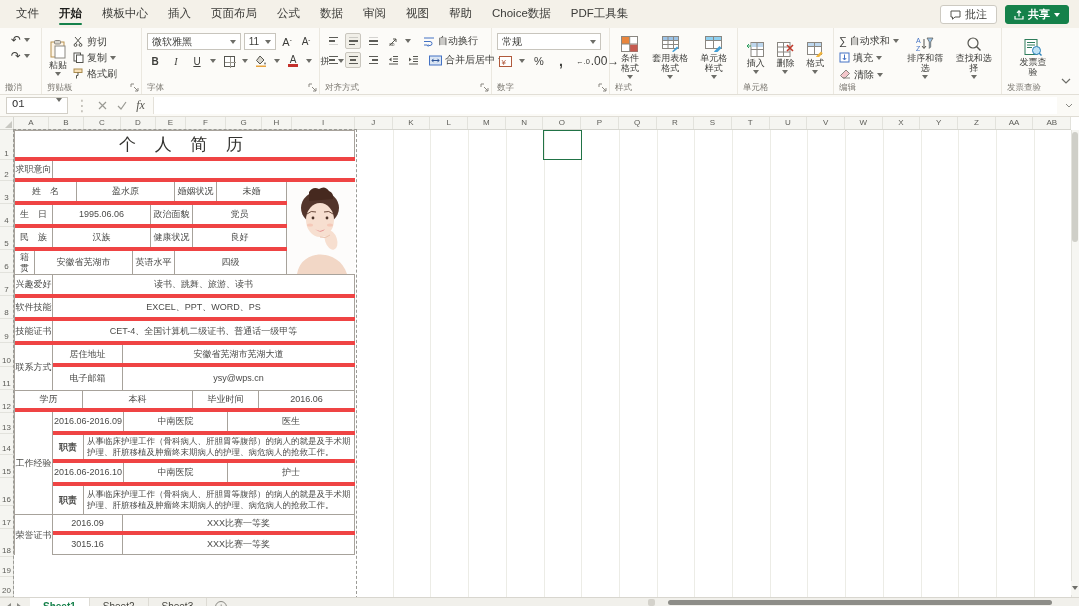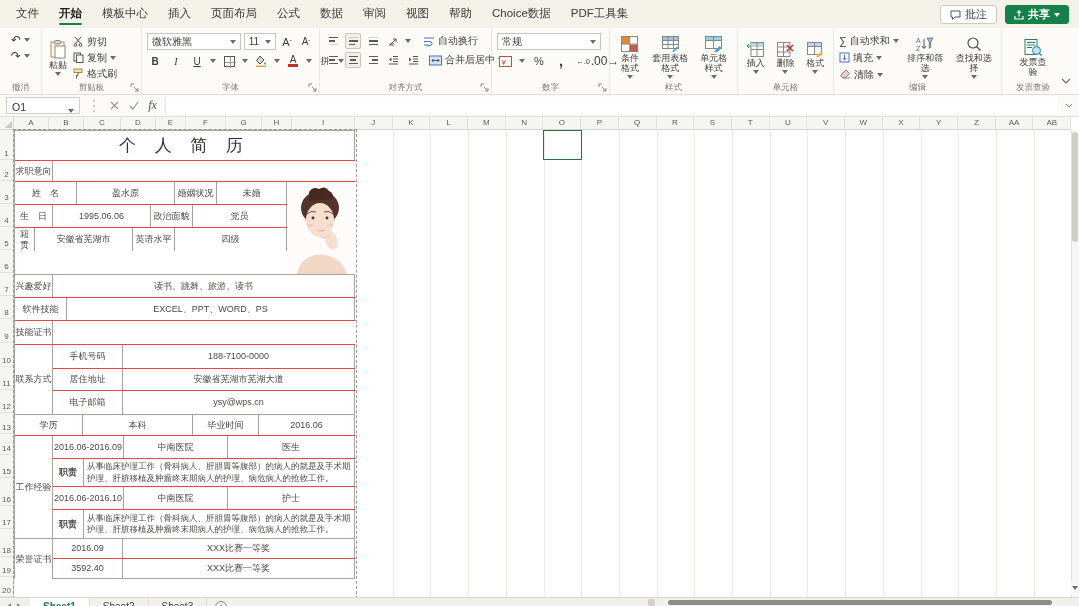--- a/index.html
+++ b/index.html
@@ -23,41 +23,41 @@
   .share-btn { display:flex; align-items:center; gap:4px; background:#15814a; border:1px solid #15814a;
     border-radius:3px; height:19px; padding:0 8px; font-size:11px; color:#ffffff; font-weight:bold; }
   .tri-down { width:0; height:0; border-left:3px solid transparent; border-right:3px solid transparent;
     border-top:4px solid #6d6d68; display:inline-block; }
   .share-btn .tri-down { border-top-color:#fff; }
   
   .ribbon { position:absolute; left:0; top:28px; width:1079px; height:67px; background:#fcfbf8;
     border-bottom:1px solid #e2dfd7; display:flex; }
   .rgroup { position:relative; border-right:1px solid #ebe8e0; display:flex; flex-direction:column;
     justify-content:space-between; padding:5px 5px 1px; }
-  .rgroup-label { text-align:center; font-size:8.5px; color:#7d7a73; line-height:11px; white-space:nowrap; }
+  .rgroup-label { text-align:left; font-size:8.5px; color:#7d7a73; line-height:11px; white-space:nowrap; }
   .launcher { position:absolute; right:2px; bottom:2px; width:9px; height:9px; }
   .rcontent { display:flex; align-items:center; gap:4px; flex:1; }
   .mini-col { display:flex; flex-direction:column; justify-content:center; gap:2px; }
   .mini-row { display:flex; align-items:center; gap:3px; font-size:10px; color:#3d3d3a; white-space:nowrap; }
   .big-btn { display:flex; flex-direction:column; align-items:center; justify-content:flex-start;
     font-size:9px; color:#3d3d3a; text-align:center; line-height:10px; padding:1px 2px; gap:1px; }
   .big-btn .tri-down { margin-top:1px; }
   .selbox { border:1px solid #c8c5bd; background:#ffffff; height:17px; display:flex; align-items:center;
     padding:0 4px; font-size:10px; color:#3d3d3a; justify-content:space-between; }
   .tool { display:inline-flex; align-items:center; justify-content:center; height:16px; min-width:16px;
     color:#3d3d3a; font-size:10px; }
   .tool.boxed { border:1px solid #c9c6be; background:#f1efe8; border-radius:2px; }
   .bars { display:inline-flex; flex-direction:column; gap:2px; }
   .bars i { display:block; height:1.5px; background:#5d5d58; }
   .grid-ic { display:inline-block; border:1px solid #8a8781; position:relative; background:#fff; }
   
   .fbar { position:absolute; left:0; top:95px; width:1079px; height:22px; background:#fbfaf6;
     border-bottom:1px solid #e0ddd5; display:flex; align-items:center; }
-  .namebox { width:74px; height:17px; margin-left:6px; background:#fff; border:1px solid #d2cfc7;
-    display:flex; align-items:flex-end; justify-content:space-between; padding:0 5px; font-size:10.5px; color:#333; }
+  .namebox { width:62px; height:17px; margin-left:6px; background:#fff; border:1px solid #d2cfc7;
+    display:flex; align-items:flex-start; justify-content:space-between; padding:0 5px; font-size:10.5px; color:#333;font-family:Liberation Mono, monospace; }
   .fbar-icons { display:flex; align-items:center; gap:2px; margin:0 4px; }
   .fbtn { width:17px; height:17px; display:flex; align-items:center; justify-content:center; color:#8a8a85; }
   .fx { font-family:"Liberation Serif",serif; font-style:italic; font-size:12px; color:#55554f; }
   .finput { flex:1; height:17px; background:#fff; border-left:1px solid #e4e1d9; margin-right:22px; }
   .fbar-chev { position:absolute; right:6px; top:8px; }
   
   .corner { position:absolute; left:0; top:117px; width:14px; height:13px; background:#f5f5f1;
     border-right:1px solid #d6d6d0; border-bottom:1px solid #d6d6d0; }
   .corner::after { content:""; position:absolute; right:1px; bottom:1px;
     border-left:7px solid transparent; border-bottom:7px solid #c8c8c2; }
@@ -70,21 +70,21 @@
   .rowhead .rh { font-size:8px; color:#5d5d58; text-align:center; border-bottom:1px solid #e2e2dc;
     display:flex; align-items:flex-end; justify-content:center; padding-bottom:1px; }
   .vline { position:absolute; top:130px; height:467px; width:1px; background:#ececе6; background:#ecece6; }
   .printarea { position:absolute; left:13px; top:129px; width:344px; height:470px;
     border:1px dashed #9a9a95; pointer-events:none; }
   .selcell { position:absolute; left:543px; top:130px; width:39px; height:30px;
     border:1.5px solid #217346; pointer-events:none; }
   
   .resume { position:absolute; left:14px; top:130px; width:341px; background:#fff;
     border-left:1px solid #a7a29b; border-top:1px solid #a7a29b; font-size:9px; color:#4a4a48; }
-  .rrow { display:flex; border-bottom:1px solid #ef4444; }
+  .rrow { display:flex; border-bottom:4px solid #ef4444; }
   .rc { border-right:1px solid #a7a29b; display:flex; align-items:center; justify-content:center;
     text-align:center; overflow:hidden; line-height:11px; }
   .rgrp { display:flex; border-bottom:1px solid #a7a29b; }
   .rgrp .glabel { border-right:1px solid #a7a29b; display:flex; align-items:center; justify-content:center; }
   .rgrp .gbody { flex:1; display:flex; flex-direction:column; }
   .rgrp .gbody .rrow:last-child { border-bottom:none; }
   .rtitle { font-size:17px; letter-spacing:7px; color:#333330; }
   .duty-text { text-align:left; padding:1px 3px; font-size:8.5px; line-height:11.5px;
     justify-content:flex-start; }
   .bold { font-weight:bold; }
@@ -681,20 +681,26 @@
         <div class="rc" style="width:98px">盈水原</div>
         <div class="rc" style="width:42px">婚姻状况</div>
         <div class="rc" style="flex:1">未婚</div>
       </div>
       <div class="rrow" style="height:23px">
         <div class="rc" style="width:38px">生　日</div>
         <div class="rc" style="width:98px">1995.06.06</div>
         <div class="rc" style="width:42px">政治面貌</div>
         <div class="rc" style="flex:1">党员</div>
       </div>
+      <div class="rrow" style="height:23px">
+        <div class="rc" style="width:38px">民　族</div>
+        <div class="rc" style="width:98px">汉族</div>
+        <div class="rc" style="width:42px">健康状况</div>
+        <div class="rc" style="flex:1">良好</div>
+      </div>
       <div class="rrow" style="height:23px;border-bottom:none">
         <div class="rc" style="width:20px">籍　贯</div>
         <div class="rc" style="width:98px">安徽省芜湖市</div>
         <div class="rc" style="width:42px">英语水平</div>
         <div class="rc" style="flex:1">四级</div>
       </div>
     </div>
     <div style="flex:1;overflow:hidden">
       <svg width="69" height="92" viewBox="0 0 69 92">
         <rect width="69" height="92" fill="#fdfcfb"></rect>
@@ -712,34 +718,31 @@
         <path d="M33 55 q6 2 10 -2" fill="none" stroke="#eac3ae" stroke-width="1"></path>
       </svg>
     </div>
   </div>
 
   <div class="rrow" style="height:23px">
     <div class="rc" style="width:38px">兴趣爱好</div>
     <div class="rc" style="flex:1">读书、跳舞、旅游、读书</div>
   </div>
   <div class="rrow" style="height:23px">
-    <div class="rc" style="width:52px">软件技能</div>
+    <div class="rc" style="width:38px">软件技能</div>
     <div class="rc" style="flex:1">EXCEL、PPT、WORD、PS</div>
   </div>
   <div class="rrow" style="height:24px">
     <div class="rc" style="width:38px">技能证书</div>
+    <div class="rc" style="flex:1">CET-4、全国计算机二级证书、普通话一级甲等</div>
   </div>
 
   <div class="rgrp">
     <div class="glabel" style="width:38px">联系方式</div>
     <div class="gbody">
-      <div class="rrow" style="height:24px">
-        <div class="rc" style="width:70px">手机号码</div>
-        <div class="rc" style="flex:1">188-7100-0000</div>
-      </div>
       <div class="rrow" style="height:22px">
         <div class="rc" style="width:70px">居住地址</div>
         <div class="rc" style="flex:1">安徽省芜湖市芜湖大道</div>
       </div>
       <div class="rrow" style="height:23px">
         <div class="rc" style="width:70px">电子邮箱</div>
         <div class="rc" style="flex:1">ysy@wps.cn</div>
       </div>
     </div>
   </div>
@@ -776,21 +779,21 @@
   </div>
 
   <div class="rgrp" style="border-bottom:none">
     <div class="glabel" style="width:38px">荣誉证书</div>
     <div class="gbody">
       <div class="rrow" style="height:20px">
         <div class="rc" style="width:70px">2016.09</div>
         <div class="rc" style="flex:1">XXX比赛一等奖</div>
       </div>
       <div class="rrow" style="height:20px;border-bottom:1px solid #a7a29b">
-        <div class="rc" style="width:70px">3592.40</div>
+        <div class="rc" style="width:70px">3015.16</div>
         <div class="rc" style="flex:1">XXX比赛一等奖</div>
       </div>
     </div>
   </div>
 </div>
 
 <div class="tabbar">
   <div class="tabnav">
     <span class="tri-left"></span>
     <span class="tri-right"></span>

